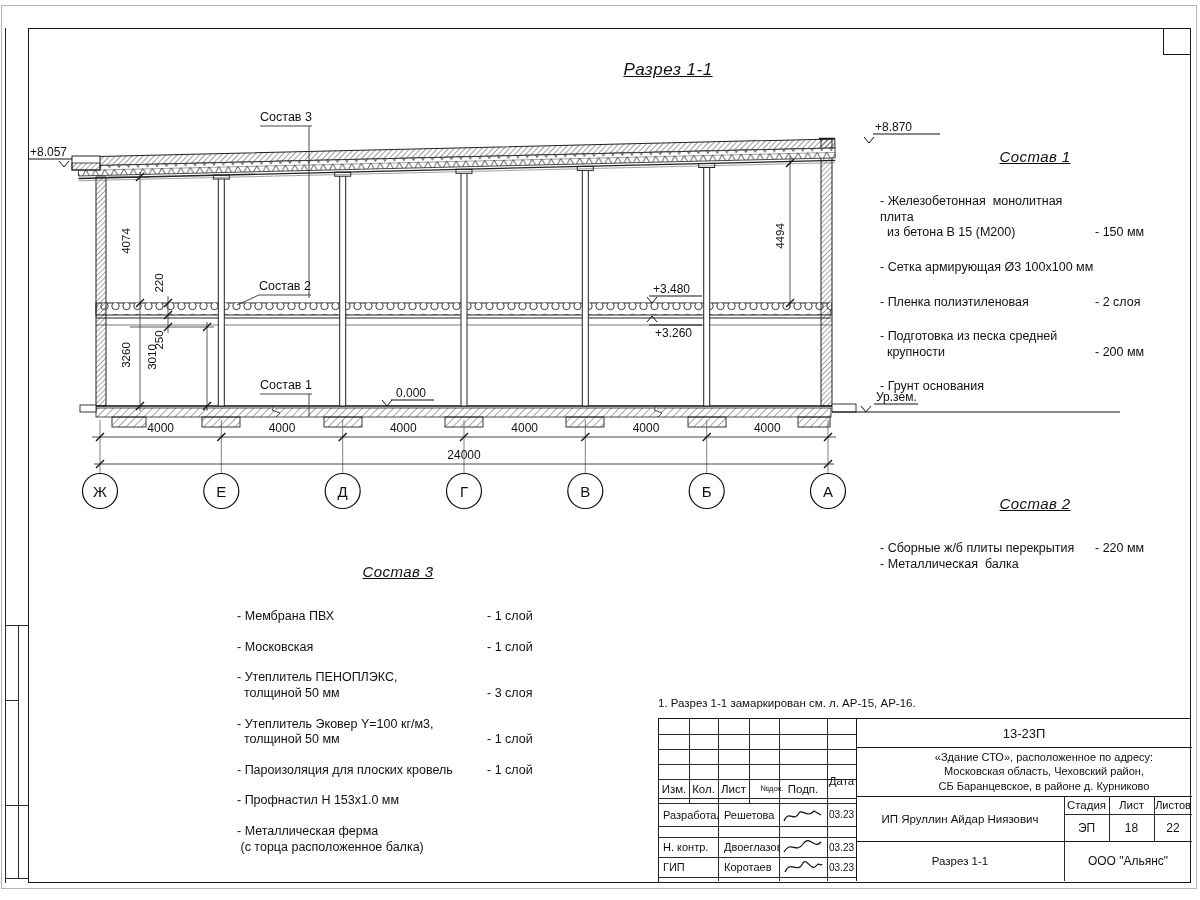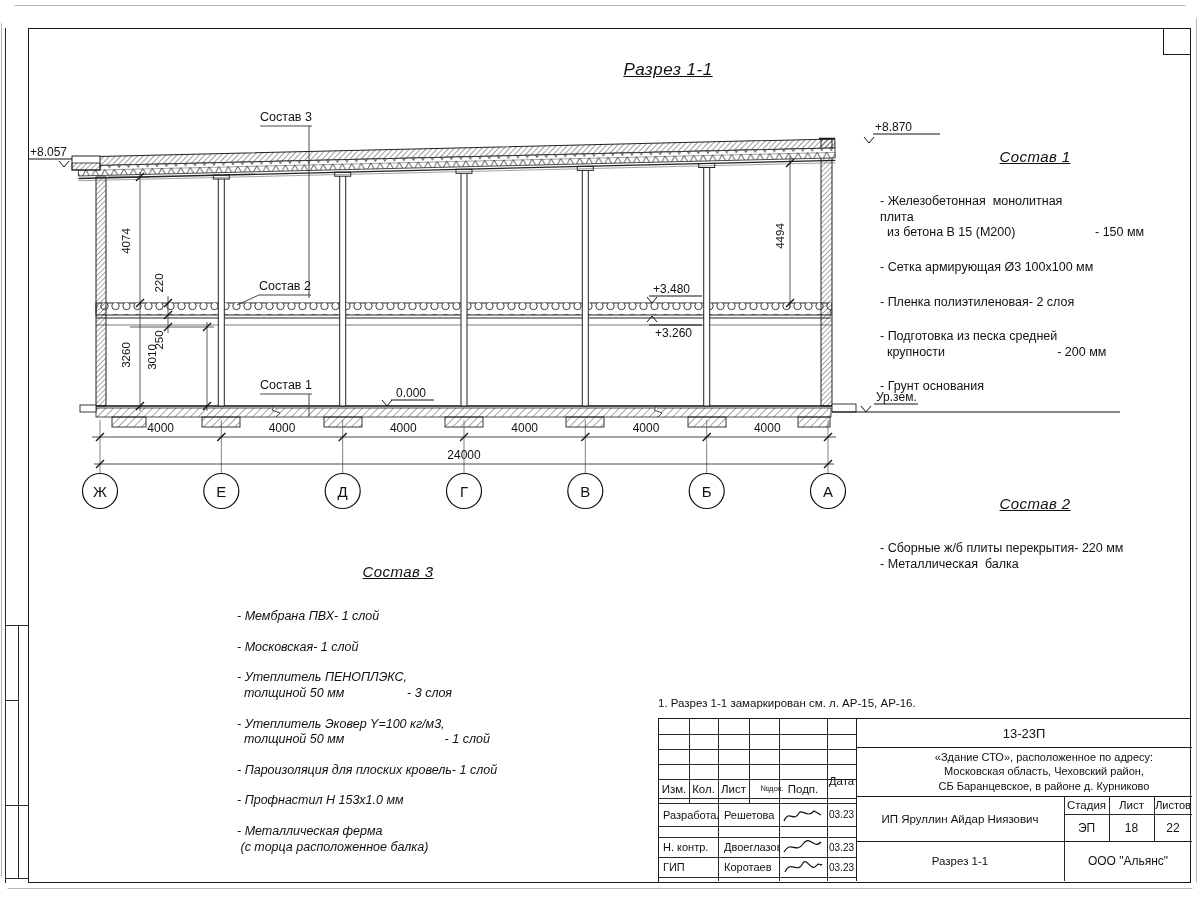--- a/index.html
+++ b/index.html
@@ -1,37 +1,37 @@
 <!DOCTYPE html>
 <html><head>
 <meta charset="utf-8">
 <style>
   html,body{margin:0;padding:0;background:#fff;}
   #page{position:relative;width:1200px;height:900px;background:#fff;overflow:hidden;
-        font-family:"Liberation Sans", sans-serif;color:#111;border-radius:32px;}
+        font-family:"Liberation Sans", sans-serif;color:#111;}
   .abs{position:absolute;box-sizing:border-box;}
   
   .paper-edge{left:1px;top:5px;width:1196px;height:884px;border:1px solid #b5b5b5;}
   .main-frame{left:28px;top:28px;width:1163px;height:855px;border:1.5px solid #1a1a1a;}
   .corner-notch{left:1163px;top:28px;width:28px;height:27px;border:1.5px solid #1a1a1a;background:#fff;}
   .vline{border-left:1px solid #2a2a2a;width:0;}
   .hline{border-top:1px solid #2a2a2a;height:0;}
   
   .dwg-title{left:556px;top:60px;width:224px;text-align:center;font-size:17px;font-style:italic;
              text-decoration:underline;letter-spacing:.5px;}
   
   .spec{position:absolute;}
   .spec-heading{font-size:15px;font-style:italic;text-decoration:underline;text-align:center;letter-spacing:.4px;}
   .spec-items{display:flex;flex-direction:column;margin-top:29px;}
-  .spec-item{display:flex;align-items:flex-end;}
+  .spec-item{display:flex;justify-content:space-between;align-items:flex-end;}
   .spec-name{white-space:pre-wrap;font-size:12.5px;line-height:1.25;}
   .spec-value{flex:none;font-size:12.5px;line-height:1.25;}
   #spec1 .spec-items{gap:19px;} #spec1 .spec-value{width:95px;}
   #spec2 .spec-items{} #spec2 .spec-value{width:95px;}
-  #spec3 .spec-items{gap:15px;font-style:italic;} #spec3 .spec-value{width:72px;}
+  #spec3 .spec-items{gap:15px;} #spec3 .spec-value{width:72px;}
   .note{left:658px;top:697px;width:420px;font-size:11.5px;}
   
   .tb{left:658px;top:718px;width:533px;height:165px;border:1.5px solid #1a1a1a;background:#fff;}
   .tb .c{position:absolute;box-sizing:border-box;font-size:11px;display:flex;align-items:center;justify-content:center;text-align:center;overflow:hidden;}
   .tb .lv{position:absolute;width:0;border-left:1px solid #2a2a2a;}
   .tb .lh{position:absolute;height:0;border-top:1px solid #2a2a2a;}
   .tb .thick{border-left:1.5px solid #1a1a1a;}
   .tb .thickh{border-top:1.5px solid #1a1a1a;}
   .tb .left-align{justify-content:flex-start;padding-left:4px;text-align:left;}
   .pre{white-space:pre-line;}

